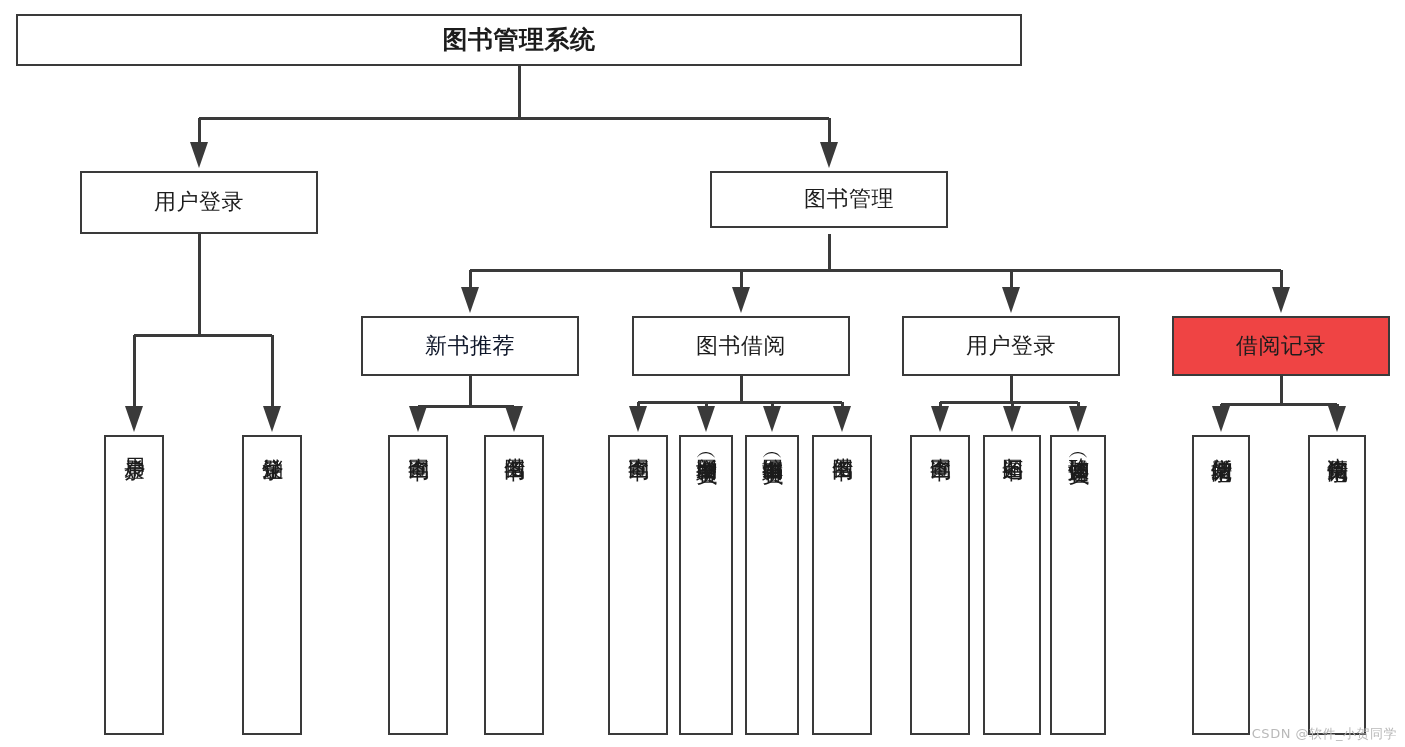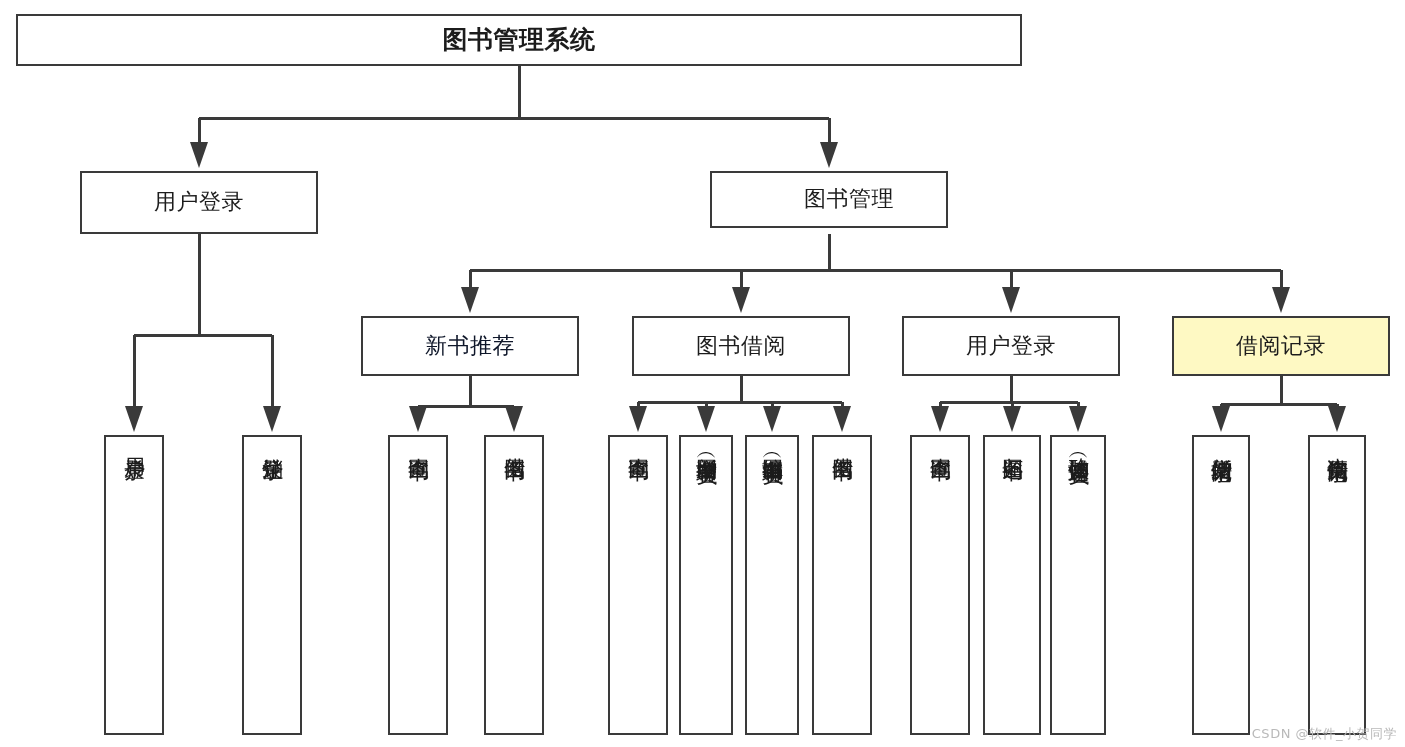--- a/index.html
+++ b/index.html
@@ -149,21 +149,21 @@
       </div>
       <div class="node horizontal" style="left: 361px; top: 316px; width: 218px; height: 60px; border-color: rgb(58, 58, 58); background: rgb(255, 255, 255);">
         <span class="node-label" style="color: #0f172a;">新书推荐</span>
       </div>
       <div class="node horizontal" style="left: 632px; top: 316px; width: 218px; height: 60px; border-color: rgb(58, 58, 58); background: rgb(255, 255, 255);">
         <span class="node-label" style="color: rgb(28, 28, 28);">图书借阅</span>
       </div>
       <div class="node horizontal" style="left: 902px; top: 316px; width: 218px; height: 60px; border-color: rgb(58, 58, 58); background: rgb(255, 255, 255);">
         <span class="node-label" style="color: rgb(28, 28, 28);">用户登录</span>
       </div>
-      <div class="node horizontal" style="left: 1172px; top: 316px; width: 218px; height: 60px; border-color: rgb(58, 58, 58); background: #fef9c3;">
+      <div class="node horizontal" style="left: 1172px; top: 316px; width: 218px; height: 60px; border-color: rgb(58, 58, 58); background: #ef4444;">
         <span class="node-label" style="color: rgb(28, 28, 28);">借阅记录</span>
       </div>
       <div class="node vertical" style="left: 104px; top: 435px; width: 60px; height: 300px; border-color: rgb(58, 58, 58); background: rgb(255, 255, 255);">
         <span class="node-label" style="color: rgb(28, 28, 28);">用户登录</span>
       </div>
       <div class="node vertical" style="left: 242px; top: 435px; width: 60px; height: 300px; border-color: rgb(58, 58, 58); background: rgb(255, 255, 255);">
         <span class="node-label" style="color: rgb(28, 28, 28);">注销登录</span>
       </div>
       <div class="node vertical" style="left: 388px; top: 435px; width: 60px; height: 300px; border-color: rgb(58, 58, 58); background: rgb(255, 255, 255);">
         <span class="node-label" style="color: rgb(28, 28, 28);">查询图书</span>

